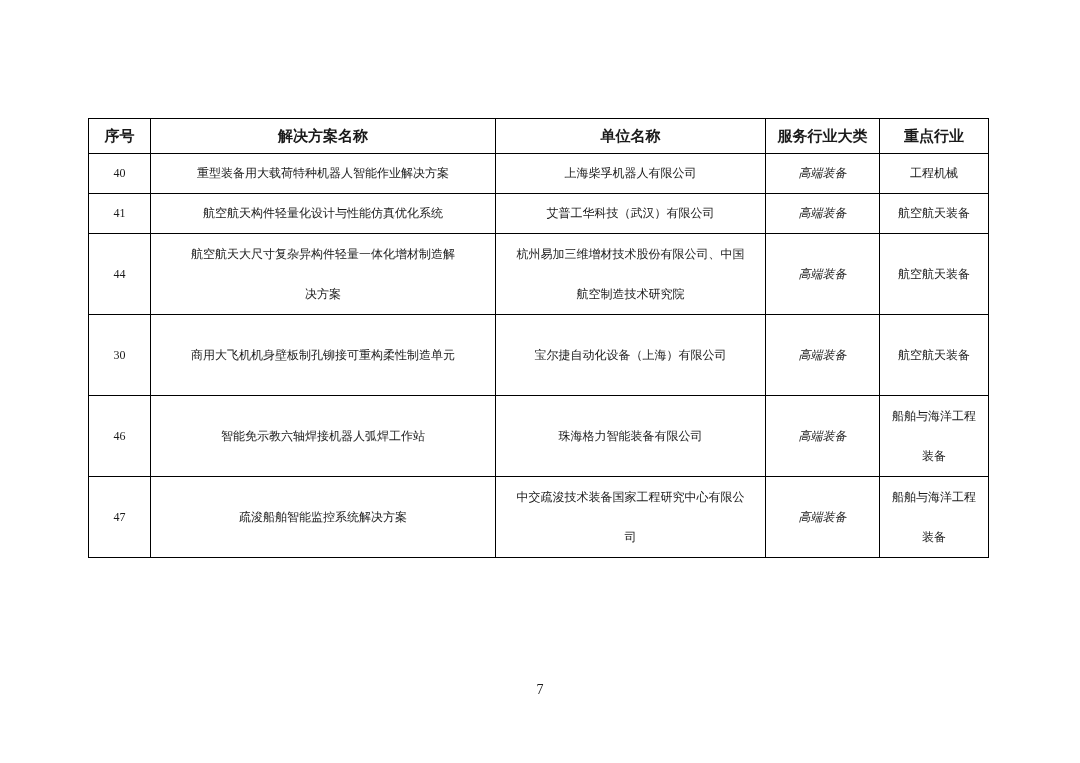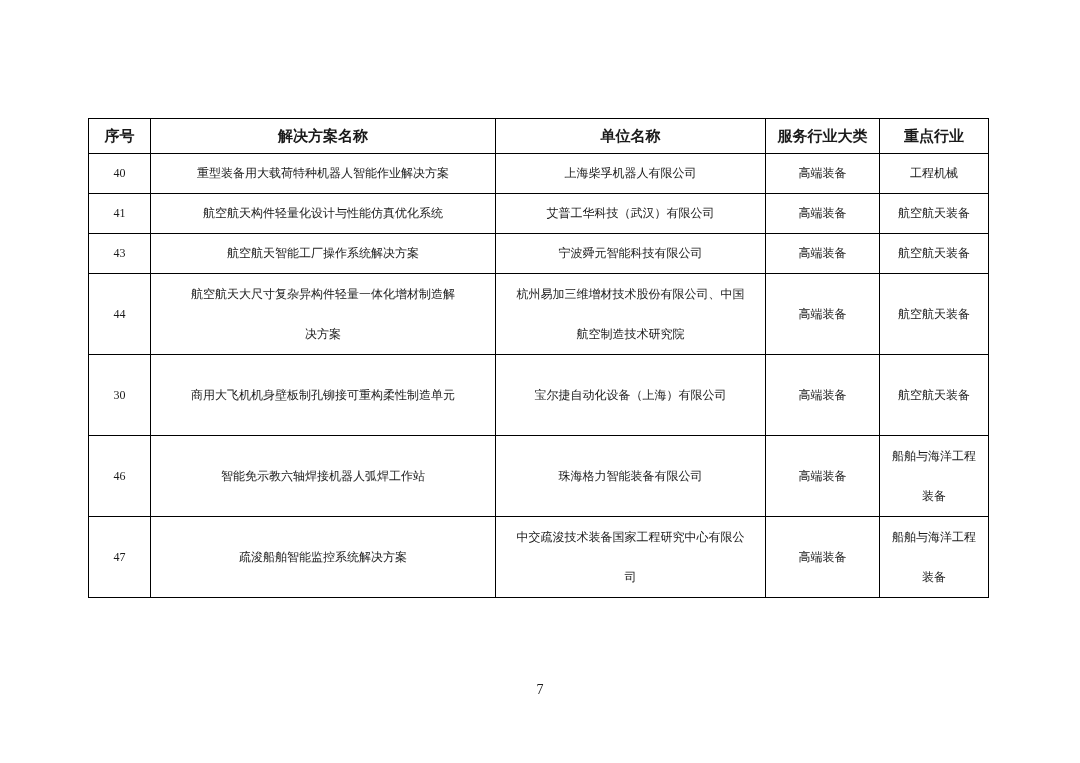--- a/index.html
+++ b/index.html
@@ -41,21 +41,21 @@
   .doc-table thead th {
     height: 34px;
     font-weight: bold;
     font-size: 15px;
     padding: 0 4px;
   }
   .doc-table tr.short td { height: 39px; }
   .doc-table tr.tall td  { height: 80px; line-height: 40px; }
   .doc-table td.c-sol { padding: 0 40px; }
   .doc-table td.c-com { padding: 0 15px; }
-  .doc-table td.c-cat { padding: 0 8px; }
+  .doc-table td.c-cat { padding: 0 8px; font-style: italic; }
   .doc-table td.c-ind { padding: 0 8px; }
   .page-number {
     position: absolute;
     left: 0;
     top: 682px;
     width: 100%;
     text-align: center;
     font-size: 14px;
     color: #1a1a1a;
   }
@@ -93,27 +93,20 @@
 
   <tr class="short">
     <td class="c-no">41</td>
     <td class="c-sol">航空航天构件轻量化设计与性能仿真优化系统</td>
     <td class="c-com">艾普工华科技（武汉）有限公司</td>
     <td class="c-cat">高端装备</td>
     <td class="c-ind">航空航天装备</td>
   </tr>
 
 
-  <tr class="short">
-    <td class="c-no">43</td>
-    <td class="c-sol">航空航天智能工厂操作系统解决方案</td>
-    <td class="c-com">宁波舜元智能科技有限公司</td>
-    <td class="c-cat">高端装备</td>
-    <td class="c-ind">航空航天装备</td>
-  </tr>
 
   <tr class="tall">
     <td class="c-no">44</td>
     <td class="c-sol">航空航天大尺寸复杂异构件轻量一体化增材制造解决方案</td>
     <td class="c-com">杭州易加三维增材技术股份有限公司、中国航空制造技术研究院</td>
     <td class="c-cat">高端装备</td>
     <td class="c-ind">航空航天装备</td>
   </tr>
 
   <tr class="tall">

